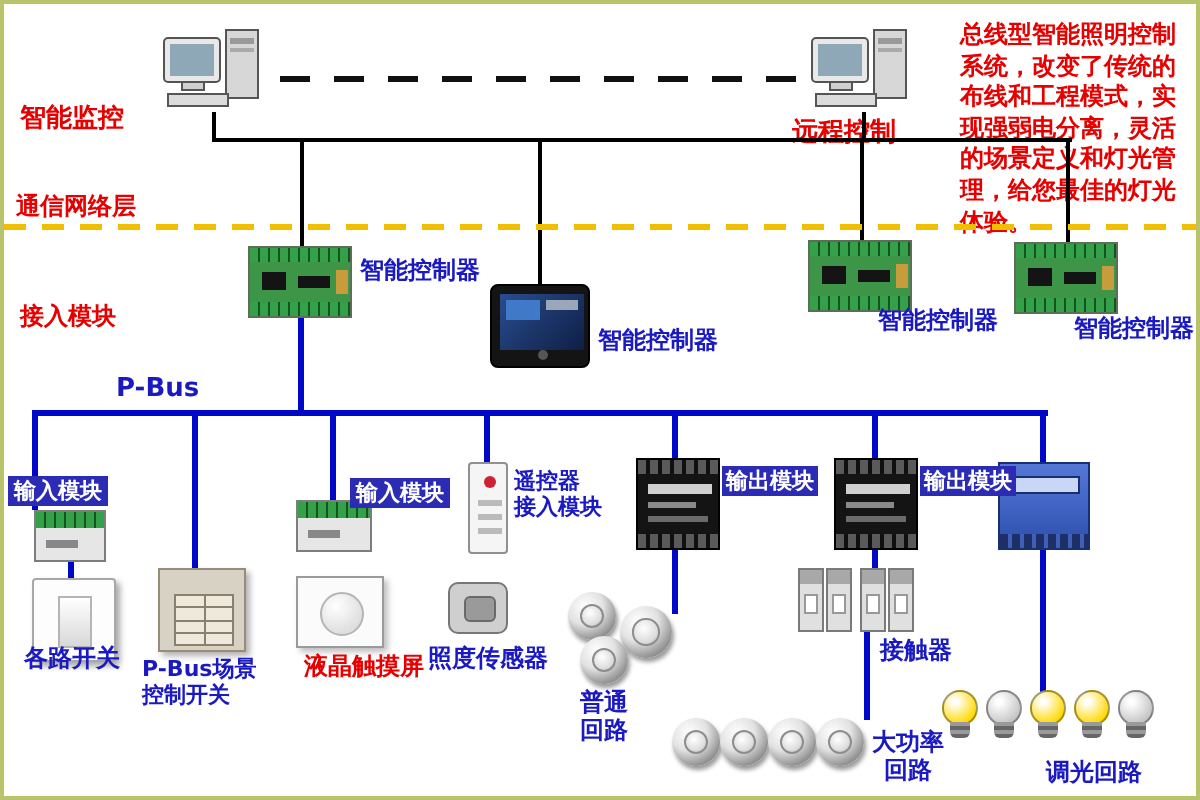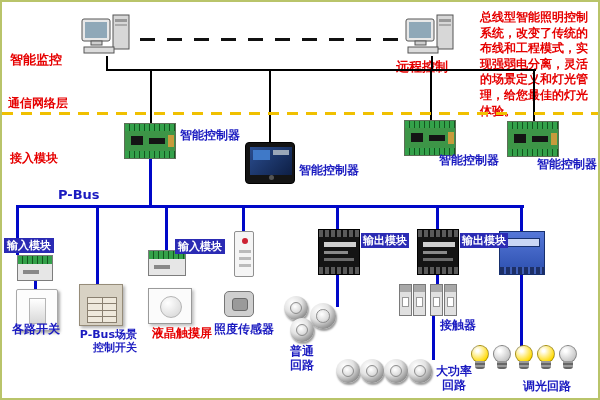--- a/index.html
+++ b/index.html
@@ -236,37 +236,39 @@
         <div></div>
         <div></div>
         <div></div>
         <div></div>
         <div></div>
         <div></div>
         <div></div>
         <div></div>
       </div>
   </div>
-  <div class="lbl blue" style="left:69px; top:327px; width:66px; font-size:11px; text-align:right;">P-Bus场景
+  <div class="lbl blue" style="left:69px; top:327px; width:66px; font-size:11px; text-align:left;">P-Bus场景
 控制开关</div>
 
   <div class="imod" style="left:146px; top:248px; width:38px;">
     <div class="term"></div>
       <div class="dot"></div>
   </div>
   <div class="badge" style="left:173px; top:237px; width:50px; height:15px;">输入模块</div>
   <div class="ir" style="left:146px; top:286px;">
     <div class="dome"></div>
   </div>
   <div class="lbl red" style="left:150px; top:324px; font-size:12px;">液晶触摸屏</div>
 
   <div class="rmod" style="left:232px; top:229px;">
     <div class="led"></div>
       <div class="sl"></div>
   </div>
+  <div class="lbl blue" style="left:255px; top:233px; font-size:11px;">遥控器
+接入模块</div>
   <div class="lux" style="left:222px; top:289px;">
     <div class="win"></div>
   </div>
   <div class="lbl blue" style="left:212px; top:320px; font-size:12px;">照度传感器</div>
 
   <div class="omod" style="left:316px; top:227px;">
     <div class="term"></div>
       <div class="l1"></div>
       <div class="l2"></div>
       <div class="l3"></div>

